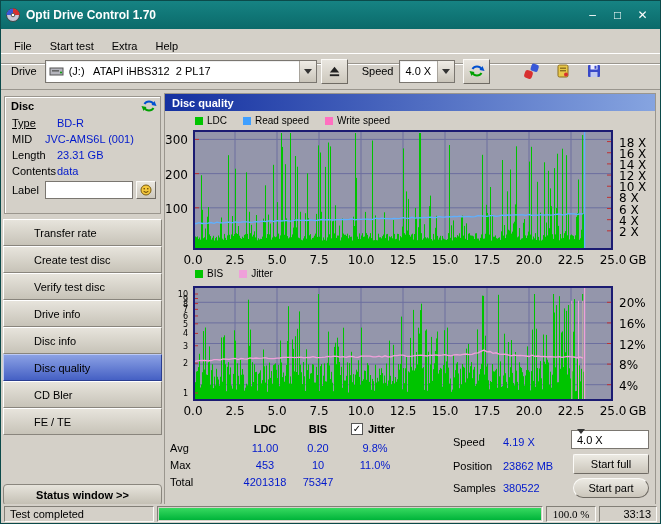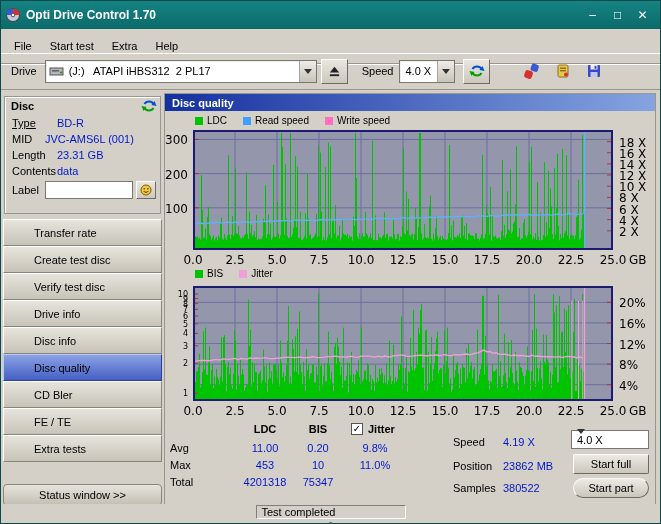--- a/index.html
+++ b/index.html
@@ -38,21 +38,21 @@
   .fld-value{position:absolute;left:52px;color:#0018cc;white-space:nowrap;}
   .label-input{position:absolute;left:40px;top:84px;width:88px;height:18px;
     border:1px solid #7a7670;background:#fff;font:11px "Liberation Sans",sans-serif;padding:0 3px;}
   .nav-btn{position:absolute;left:2px;width:159px;height:27px;display:flex;align-items:center;
     padding-left:30px;background:linear-gradient(180deg,#e7e4dc,#c7c3b8);
     border:1px solid;border-color:#fff #89857d #89857d #fff;cursor:default;}
   .nav-btn.active{background:linear-gradient(180deg,#8ba1e4,#4560c4);
     border-color:#bcc9f4 #2a3d90 #2a3d90 #bcc9f4;}
   .statuswin-btn{position:absolute;left:2px;top:483px;width:159px;height:22px;border-radius:4px;
     background:linear-gradient(180deg,#e7e4dc,#c2beb2);border:1px solid #8a867e;
-    display:flex;align-items:center;justify-content:center;}
+    display:flex;align-items:center;justify-content:center;font-weight:bold;}
   
   .panel{position:absolute;left:163px;top:92px;width:492px;height:413px;background:#d4d0c8;
     border:1px solid #9a968e;}
   .panel-header{position:absolute;left:0;top:0;right:0;height:17px;
     background:linear-gradient(90deg,#1430a0,#86a4e0);color:#fff;font-weight:bold;
     display:flex;align-items:center;padding-left:7px;}
   .legend{position:absolute;display:flex;gap:16px;align-items:center;font-size:10px;}
   .legend .item{display:flex;align-items:center;gap:4px;}
   .legend .sw{width:8px;height:8px;display:inline-block;}
   .plot{position:absolute;left:28px;width:420px;}
@@ -77,21 +77,21 @@
   .cb{position:absolute;width:12px;height:12px;background:#fff;border:1px solid #555;
     display:flex;align-items:center;justify-content:center;font-size:10px;line-height:10px;color:#000;}
   .btn{position:absolute;display:flex;align-items:center;justify-content:center;
     background:linear-gradient(180deg,#eceae3,#cbc6bb);border:1px solid;
     border-color:#fbfaf7 #6f6b64 #6f6b64 #fbfaf7;border-radius:2px;}
   .mini-combo{position:absolute;display:flex;align-items:center;background:#fff;
     border:1px solid #7a7670;height:19px;}
   .mini-combo .combo-text{padding:0 5px;}
   
   .statusbar{position:absolute;left:0;bottom:0;right:0;height:19px;display:flex;align-items:center;
-    gap:3px;padding:1px 3px;background:#d4d0c8;flex-direction:column;}
+    gap:3px;padding:1px 3px;background:#d4d0c8;}
   .cell{border:1px solid;border-color:#827f77 #fbfaf7 #fbfaf7 #827f77;height:16px;
     display:flex;align-items:center;padding:0 5px;}
   .st-text{width:150px;}
   .st-progress{flex:1;padding:1px;position:relative;}
   .st-progress .fill{height:100%;background:linear-gradient(180deg,#37d960,#00b43a);}
   .st-percent{width:50px;justify-content:center;font-family:Liberation Serif, serif;}
   .st-time{width:58px;justify-content:flex-end;padding-left:24px;}
 </style>
 </head>
 <body>
@@ -207,21 +207,20 @@
   </div>
 
   <div class="nav-btn" style="top:245px;">Create test disc</div>
   <div class="nav-btn" style="top:218px;">Transfer rate</div>
   <div class="nav-btn" style="top:272px;">Verify test disc</div>
   <div class="nav-btn" style="top:299px;">Drive info</div>
   <div class="nav-btn" style="top:326px;">Disc info</div>
   <div class="nav-btn active" style="top:353px;">Disc quality</div>
   <div class="nav-btn" style="top:380px;">CD Bler</div>
   <div class="nav-btn" style="top:407px;">FE / TE</div>
-  <div class="nav-btn" style="top:434px;">Extra tests</div>
   <div class="statuswin-btn">Status window &gt;&gt;</div>
 
   <div class="panel">
     <div class="panel-header">Disc quality</div>
 
     <div class="legend" style="left:30px;top:21px;">
       <span class="item">
           <span class="sw" style="background: rgb(0, 196, 0);"></span>
           <span>LDC</span>
         </span>

